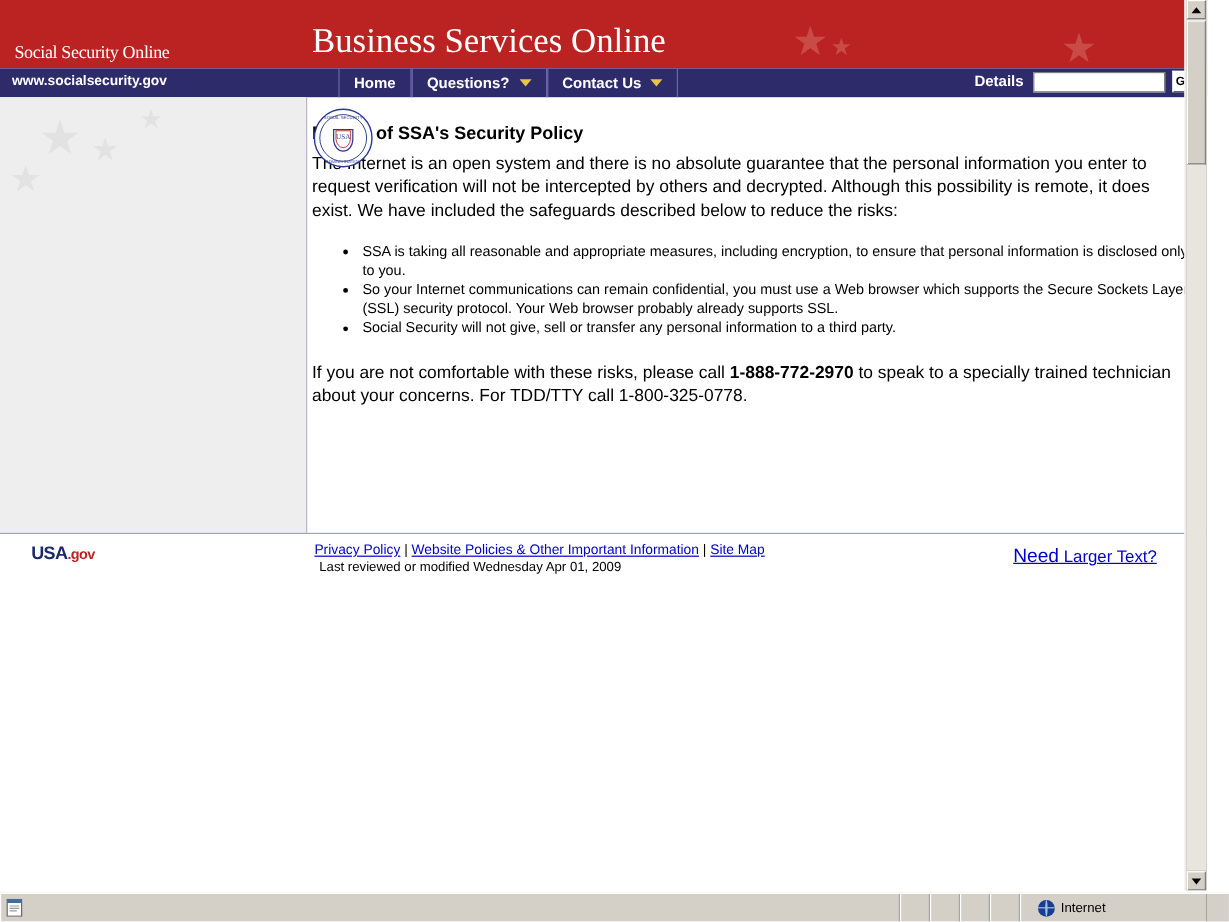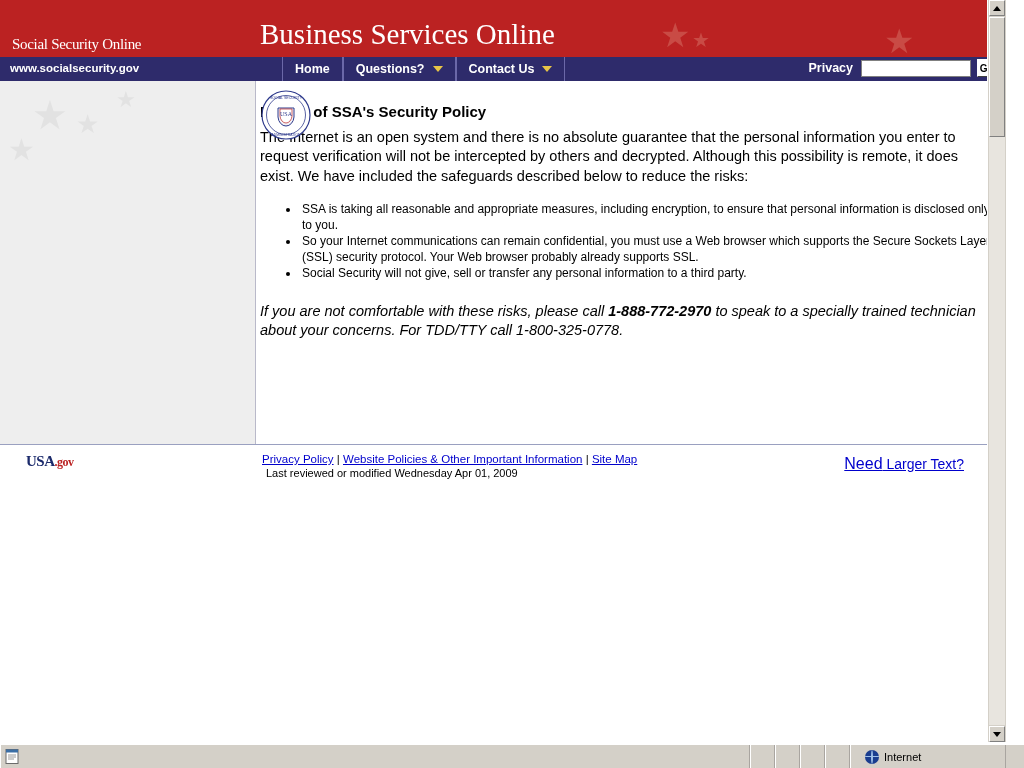--- a/index.html
+++ b/index.html
@@ -310,33 +310,32 @@
     padding-left: 40px;
     font-size: 12px;
     line-height: 1.33;
   }
   ul.bullets li {
     margin-bottom: 0;
     padding-left: 2px;
   }
   .para.closing {
     margin-top: 20px;
-    font-style: italic;
   }
 
   .footer {
     border-top: 1px solid #9aa0c0;
     height: 38px;
     position: relative;
     background: #ffffff;
   }
   .usagov {
     position: absolute;
     left: 26px; top: 8px;
-    font-family: Liberation Serif, serif;
+    font-family: Liberation Sans, sans-serif;
     font-size: 15px;
     font-weight: bold;
     color: #1b2a6b;
     letter-spacing: -0.5px;
   }
   .usagov .dot-gov { color: #bb2222; font-size: 12px; }
   .footer-links {
     position: absolute;
     left: 262px; top: 8px;
     font-size: 11.5px;
@@ -389,21 +388,21 @@
         <span>Questions?</span>
         <span class="caret"></span>
       </div>
       <div class="nav-item">
         <span>Contact Us</span>
         <span class="caret"></span>
       </div>
     </div>
 
     <div class="nav-search">
-      <span class="lbl">Privacy</span>
+      <span class="lbl">Details</span>
       <input type="text" value="" style="">
       <div class="go-btn">GO</div>
     </div>
   </div>
 
   <div class="body-wrap">
 
     <div class="leftcol">
       <span class="star" style="left:32px; top:14px; font-size:40px;">★</span>
       <span class="star" style="left:76px; top:30px; font-size:26px;">★</span>

